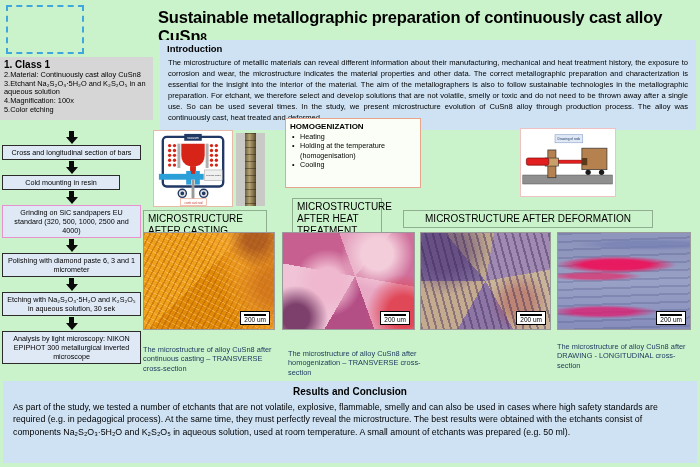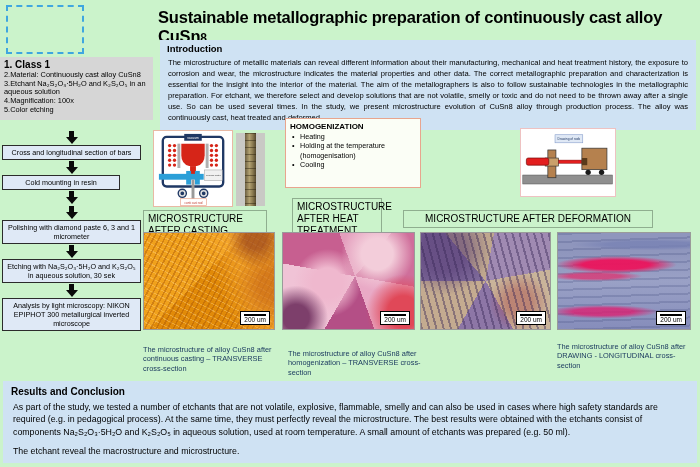--- a/index.html
+++ b/index.html
@@ -109,21 +109,21 @@
 
   
   .cap { position:absolute; font-size:7.4px; line-height:1.28; color:#17365d; }
   .cap1 { left:143px; top:345px; width:132px; }
   .cap2 { left:288px; top:349px; width:136px; }
   .cap3 { left:440px; top:349px; width:104px;margin-top:37px; }
   .cap4 { left:557px; top:342px; width:138px; }
 
   
   .results { left:3px; top:381px; width:694px; height:82px; background:#cfe2f3; }
-  .results .sec-head { font-size:10px; padding:5px 8px 2px; }
+  .results .sec-head { font-size:10px; padding:5px 8px 2px;text-align:center; }
   .results p { font-size:8.8px; line-height:1.42; padding:2px 10px 0; }
   .results .r2 { padding-top:7px; }
 
   svg text { font-family:"Liberation Sans", sans-serif; }
 </style>
 </head>
 <body>
 
 <div class="abs dashed-box"></div>
 
@@ -143,20 +143,21 @@
   <div class="c-line">4.Magnification: 100x</div>
   <div class="c-line">5.Color etching</div>
 </div>
 
 <div class="abs flowchart">
   <span class="fc-arrow"></span>
   <div class="fc-box">Cross and longitudinal section of bars</div>
   <span class="fc-arrow"></span>
   <div class="fc-box fc-narrow">Cold mounting in resin</div>
   <span class="fc-arrow"></span>
+  <div class="fc-box fc-accent">Grinding on SiC sandpapers EU standard (320, 500, 1000, 2500 and 4000)</div>
   <span class="fc-arrow"></span>
   <div class="fc-box">Polishing with diamond paste 6, 3 and 1 micrometer</div>
   <span class="fc-arrow"></span>
   <div class="fc-box">Etching with Na₂S₂O₃·5H₂O and K₂S₂O₅ in aqueous solution, 30 sek</div>
   <span class="fc-arrow"></span>
   <div class="fc-box">Analysis by light microscopy: NIKON EPIPHOT 300 metallurgical inverted microscope</div>
 </div>
 
 <div class="abs cast-diagram">
   <svg viewBox="0 0 80 77" width="78" height="75">
@@ -253,14 +254,13 @@
 </div>
 
 <div class="cap cap1">The microstructure of alloy CuSn8 after continuous casting – TRANSVERSE cross-section</div>
 <div class="cap cap2">The microstructure of alloy CuSn8 after homogenization – TRANSVERSE cross-section</div>
 <div class="cap cap3">The microstructure of alloy CuSn8 after DRAWING - TRANSVERE cross-section</div>
 <div class="cap cap4">The microstructure of alloy CuSn8 after DRAWING - LONGITUDINAL cross-section</div>
 
 <div class="abs results">
   <div class="sec-head">Results and Conclusion</div>
   <p>As part of the study, we tested a number of etchants that are not volatile, explosive, flammable, smelly and can also be used in cases where high safety standards are required (e.g. in pedagogical process). At the same time, they must perfectly reveal the microstructure. The best results were obtained with the etchants consist of components Na₂S₂O₃·5H₂O and K₂S₂O₅ in aqueous solution, used at room temperature. A small amount of etchants was prepared (e.g. 50 ml).</p>
-  <p class="r2">The etchant reveal the macrostructure and microstructure.</p>
 </div>
 
 </body></html>

